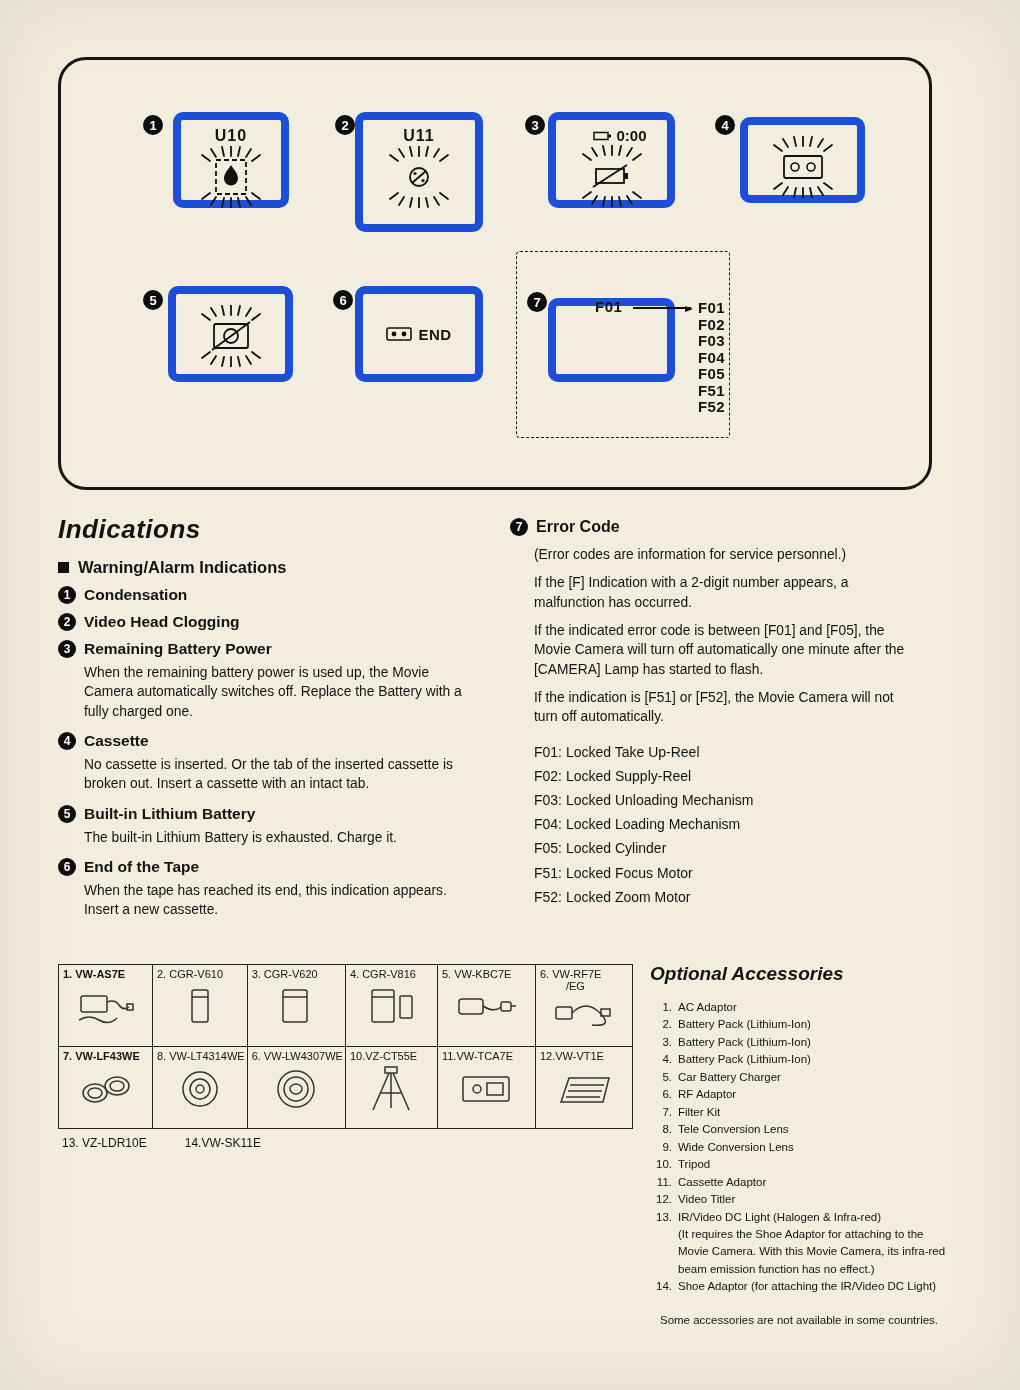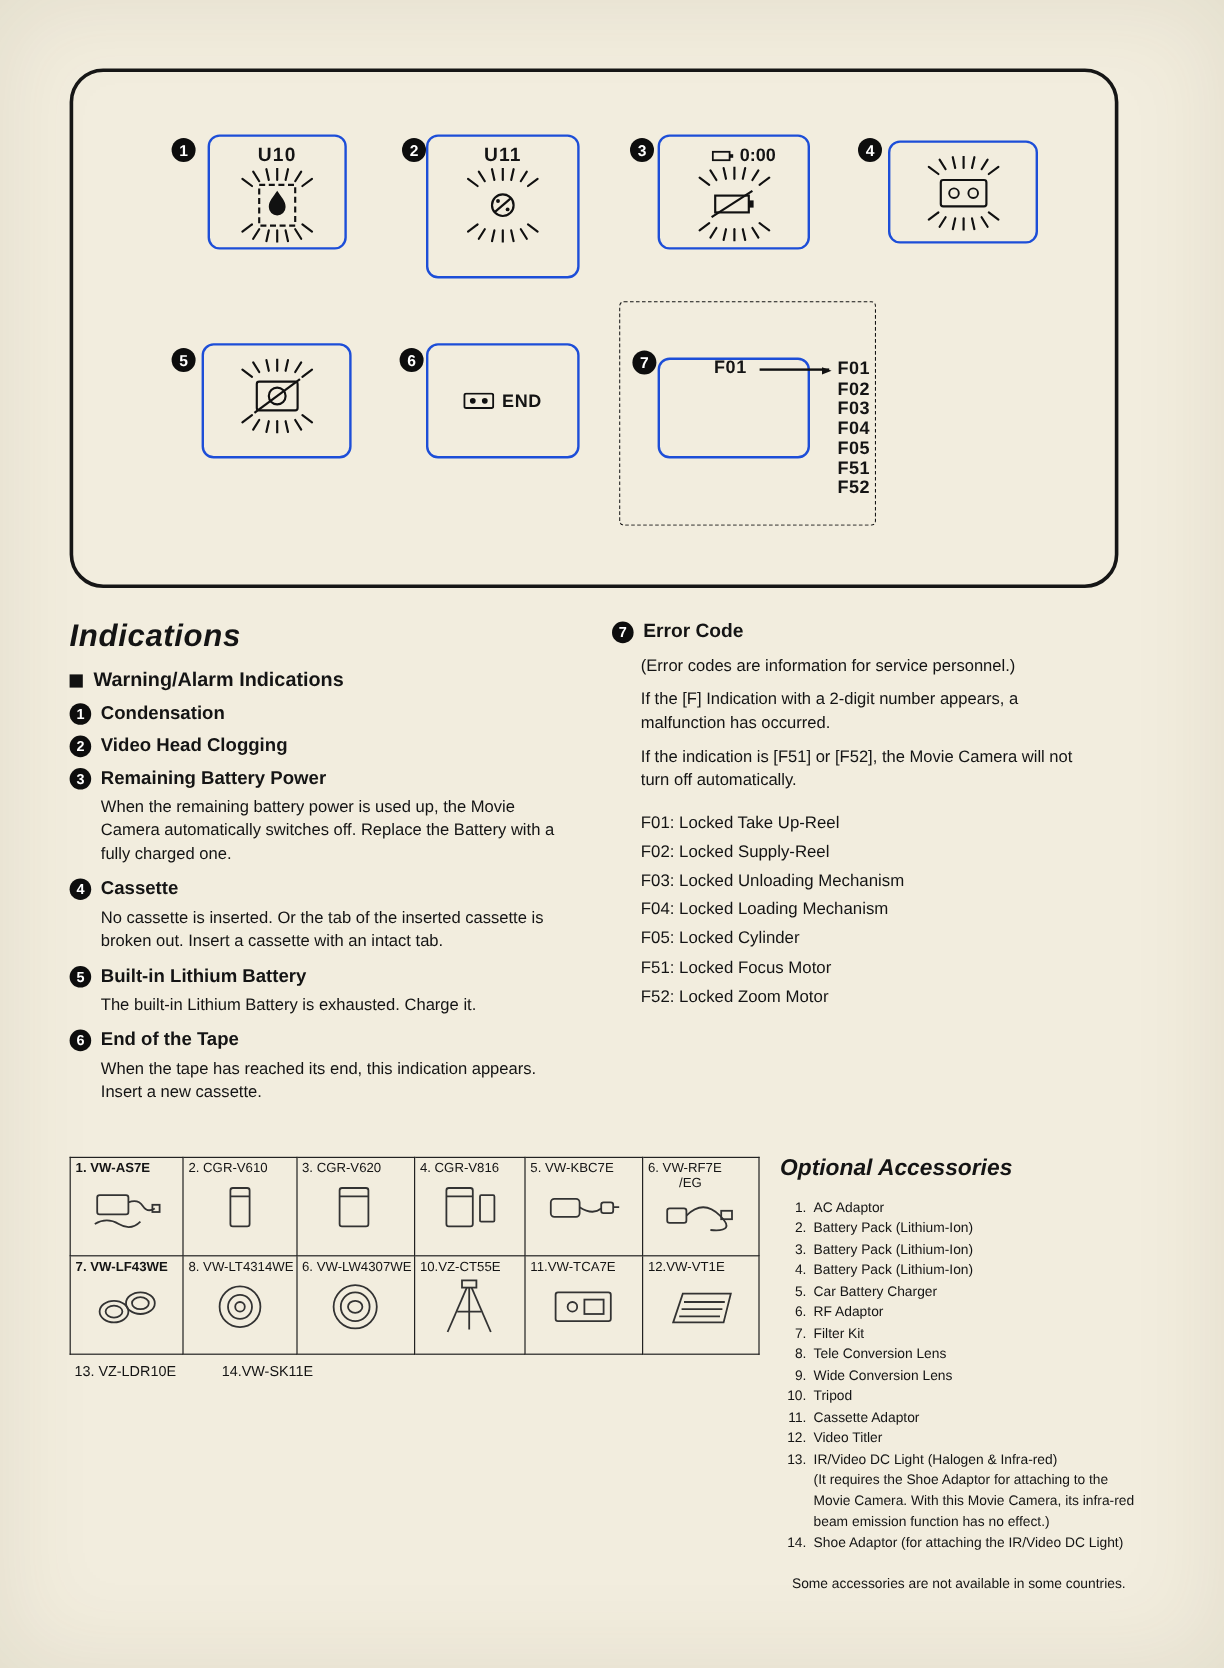--- a/index.html
+++ b/index.html
@@ -3,21 +3,21 @@
 <meta charset="utf-8">
 <style>
   html,body{margin:0;padding:0;}
   body{background:#e8e2d2;font-family:"Liberation Sans",sans-serif;color:#141414;}
   .page{position:relative;width:1020px;height:1390px;background:#f2edde;overflow:hidden;
         box-shadow:inset 0 0 80px rgba(90,75,40,.10);}
 
   
   .panel{position:absolute;left:58px;top:57px;width:874px;height:433px;
          border:3px solid #161616;border-radius:28px;box-sizing:border-box;}
-  .disp{position:absolute;border:2px solid #1d4ed8;border-radius:10px;box-sizing:border-box;}
+  .disp{position:absolute;border:8px solid #1d4ed8;border-radius:10px;box-sizing:border-box;}
   .d1{left:112px;top:52px;width:116px;height:96px;}
   .d2{left:294px;top:52px;width:128px;height:120px;}
   .d3{left:487px;top:52px;width:127px;height:96px;}
   .d4{left:679px;top:57px;width:125px;height:86px;}
   .d5{left:107px;top:226px;width:125px;height:96px;}
   .d6{left:294px;top:226px;width:128px;height:96px;}
   .d7{left:487px;top:238px;width:127px;height:84px;}
   .disp-label{text-align:center;font-weight:bold;font-size:16px;margin-top:7px;letter-spacing:1px;}
   .disp-top{display:flex;align-items:center;justify-content:center;gap:3px;margin-top:7px;
             font-weight:bold;font-size:15px;padding-left:17px;}
@@ -259,20 +259,21 @@
     </div>
   </div>
 
   <div class="col-right">
     <div class="err-head">
       <span class="ncirc">7</span>
       <span>Error Code</span>
     </div>
     <div class="err-p">(Error codes are information for service personnel.)</div>
     <div class="err-p">If the [F] Indication with a 2-digit number appears, a malfunction has occurred.</div>
+    <div class="err-p">If the indicated error code is between [F01] and [F05], the Movie Camera will turn off automatically one minute after the [CAMERA] Lamp has started to flash.</div>
     <div class="err-p">If the indication is [F51] or [F52], the Movie Camera will not turn off automatically.</div>
     <div class="err-codes">
       <div>F01: Locked Take Up-Reel</div>
       <div>F02: Locked Supply-Reel</div>
       <div>F03: Locked Unloading Mechanism</div>
       <div>F04: Locked Loading Mechanism</div>
       <div>F05: Locked Cylinder</div>
       <div>F51: Locked Focus Motor</div>
       <div>F52: Locked Zoom Motor</div>
     </div>

